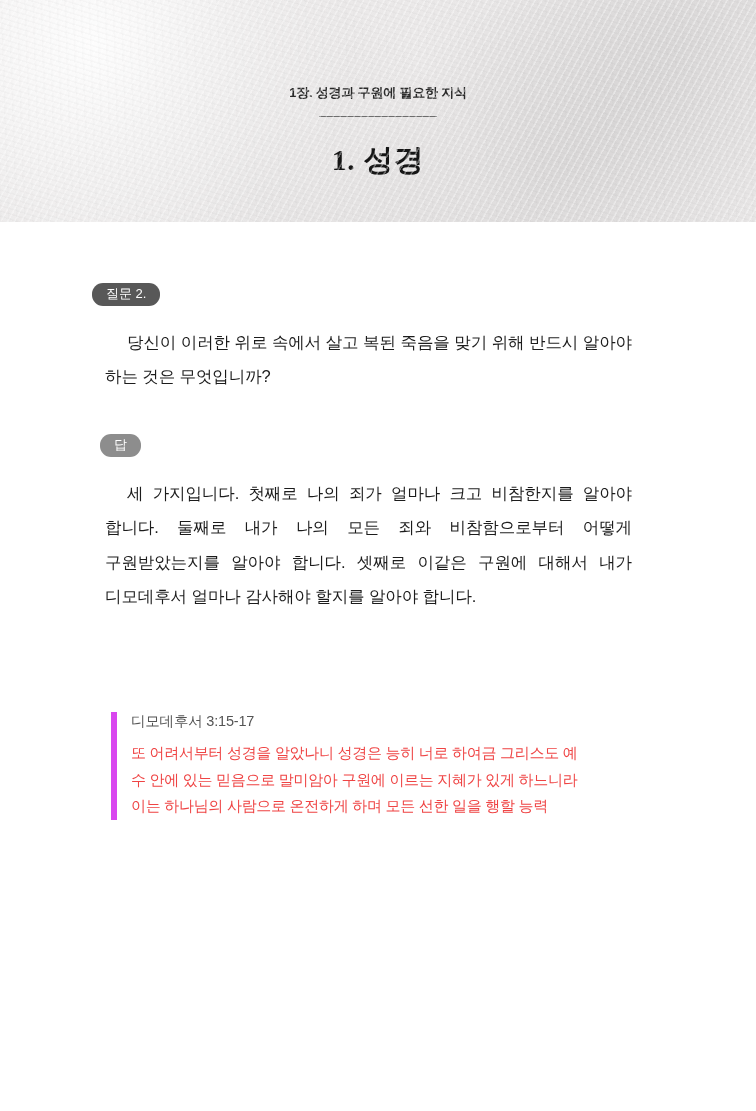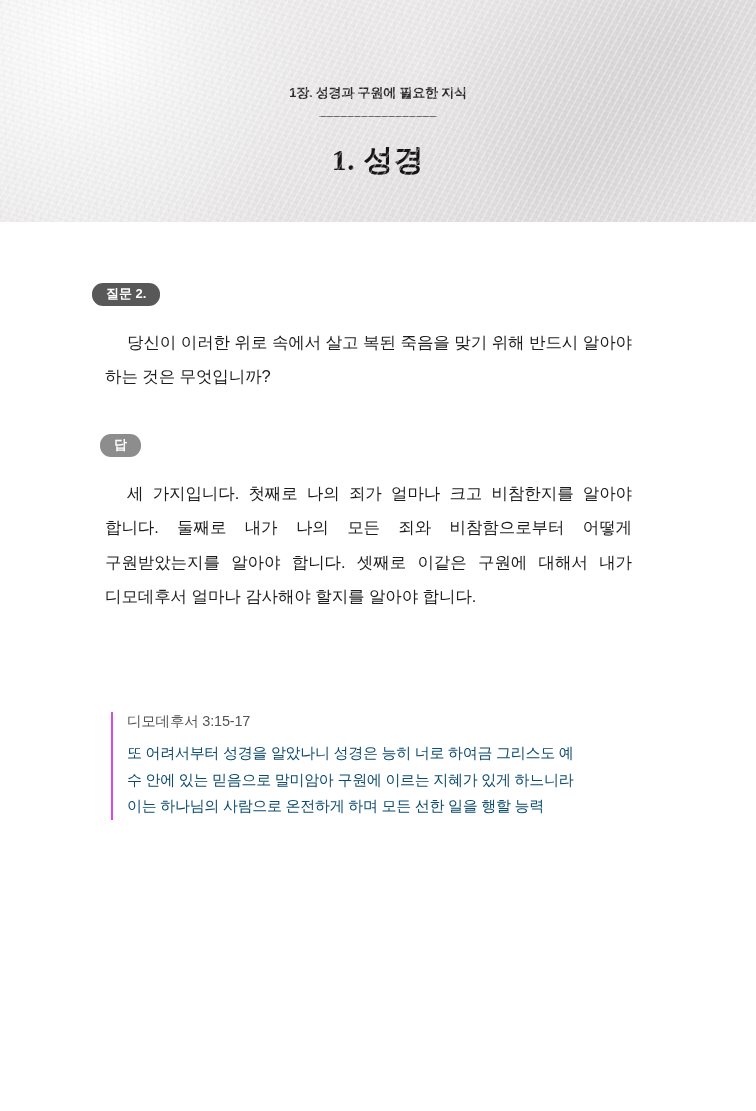--- a/index.html
+++ b/index.html
@@ -82,21 +82,21 @@
     top: 222px;
     left: 0;
     width: 756px;
   }
 
   .pill {
     display: inline-block;
     background: #585858;
     color: #ffffff;
     font-size: 13px;
-    font-weight: bold;
+    font-weight: normal;
     border-radius: 11px;
     padding: 4px 14px 5px 14px;
     line-height: 1.1;
   }
   .pill.light {
     background: #8d8d8d;
   }
 
   .q-pill-wrap {
     position: absolute;
@@ -132,33 +132,33 @@
     width: 527px;
     text-indent: 22px;
   }
 
   
   .scripture {
     position: absolute;
     top: 490px;
     left: 111px;
     width: 500px;
-    border-left: 2px solid #d946ef;
+    border-left: 6px solid #d946ef;
     padding-left: 14px;
   }
   .scripture-ref {
     font-size: 14.5px;
     color: #555555;
     margin-bottom: 9px;
     letter-spacing: -0.2px;
   }
   .scripture-line {
     font-size: 15px;
     line-height: 1.78;
-    color: #0c4a6e;
+    color: #ef4444;
     letter-spacing: -0.3px;
     word-break: keep-all;
   }
 </style>
 </head>
 <body>
 
 <div class="header-band">
   <div class="chapter-label">1장. 성경과 구원에 필요한 지식</div>
   <div class="header-rule"></div>

